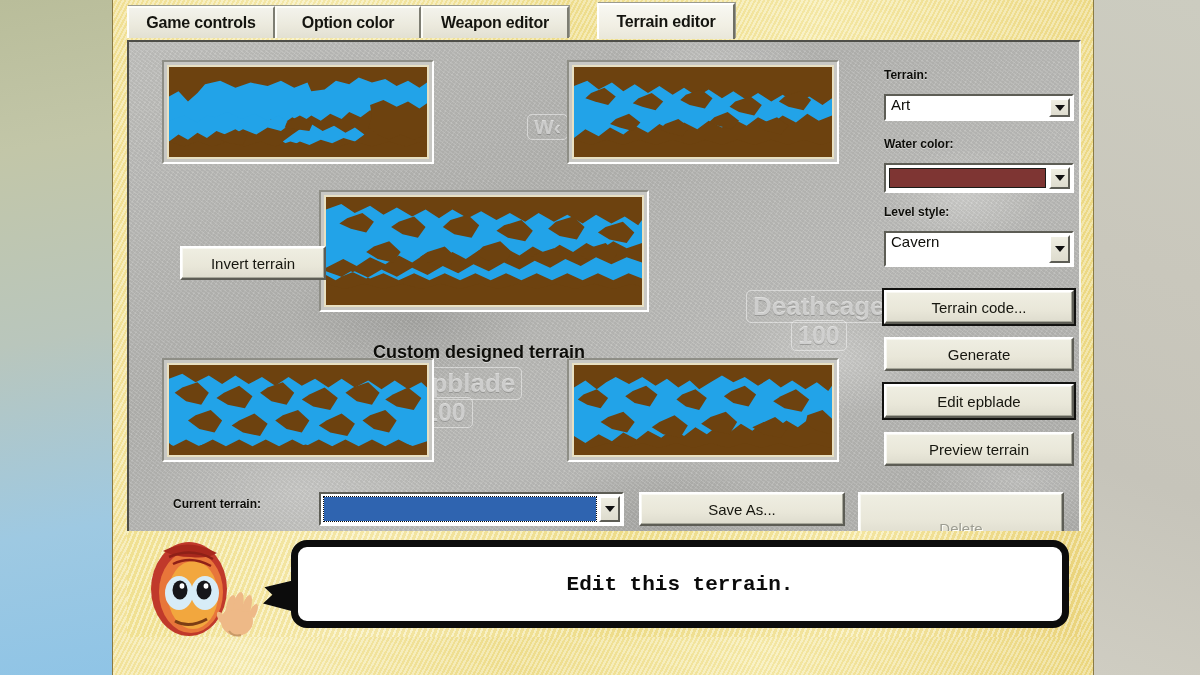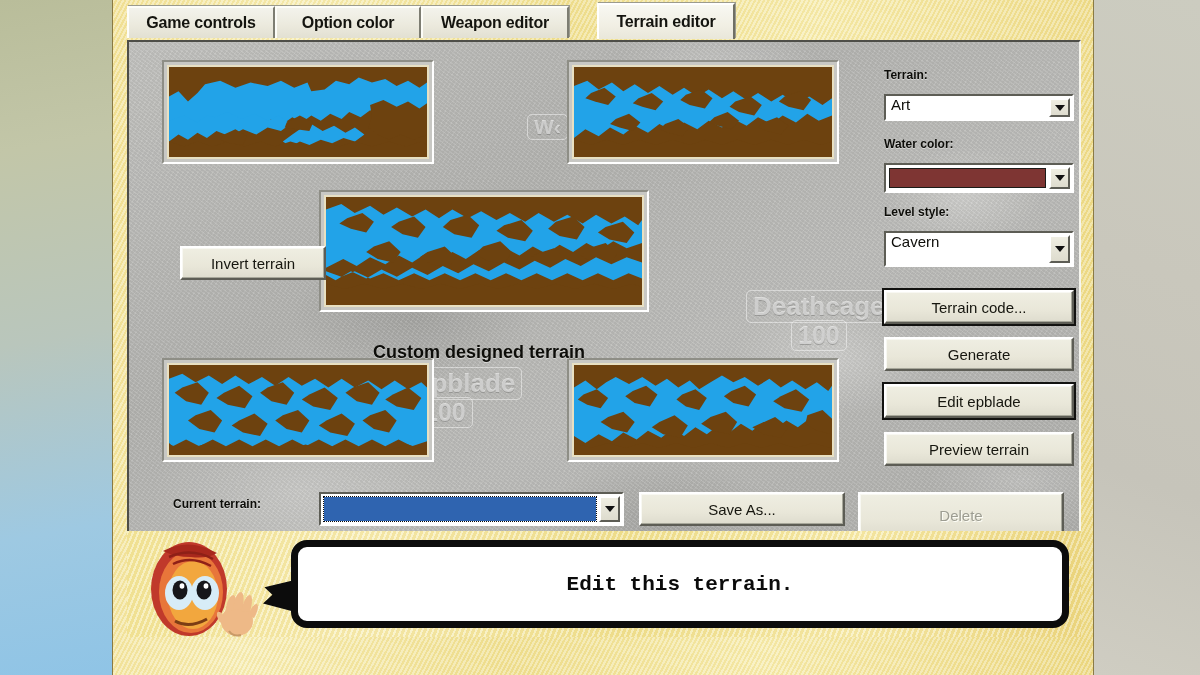--- a/index.html
+++ b/index.html
@@ -340,21 +340,21 @@
       <div class="combo" style="left:190px; top:450px; width:305px; height:34px;">
         <div class="selbar" style="background: rgb(47, 100, 176);"></div>
         <div class="arrow">
             <i></i>
           </div>
       </div>
 
       <div class="btn" style="left:510px; top:450px; width:206px; height:34px;">
         <span>Save As...</span>
       </div>
-      <div class="btn disabled" style="left:729px; top:450px; width:206px; height:47px;">
+      <div class="btn disabled" style="left:729px; top:450px; width:206px; height:47px;align-items:flex-end;">
         <span>Delete</span>
       </div>
 
       <div class="lbl" style="left:755px; top:26px;">Terrain:</div>
       <div class="combo" style="left:755px; top:52px; width:190px; height:27px;">
         <div class="val">Art</div>
         <div class="arrow">
             <i></i>
           </div>
       </div>

